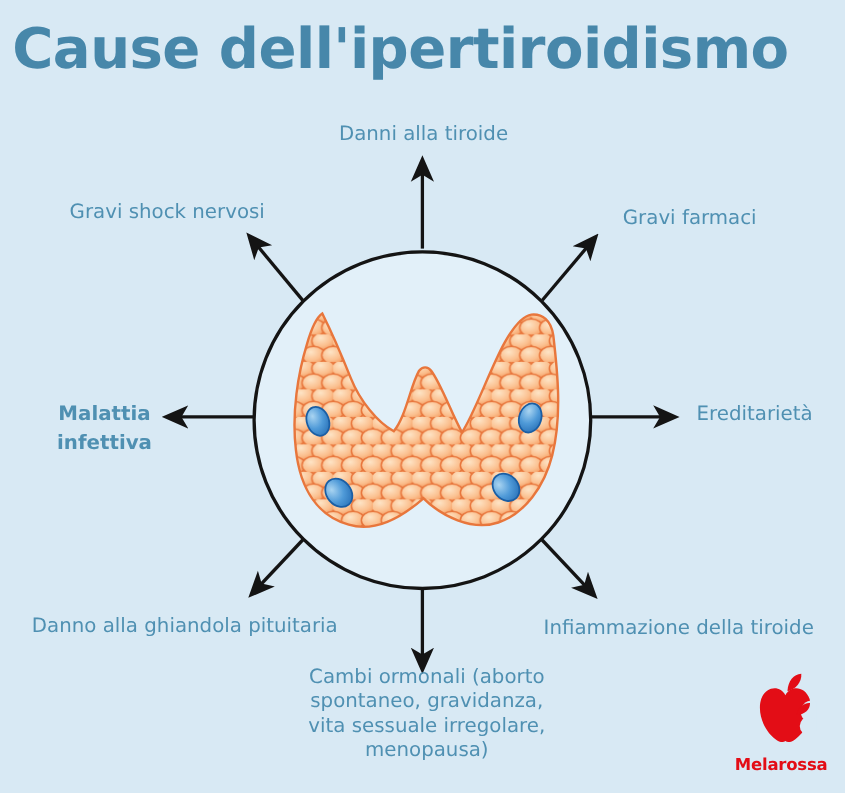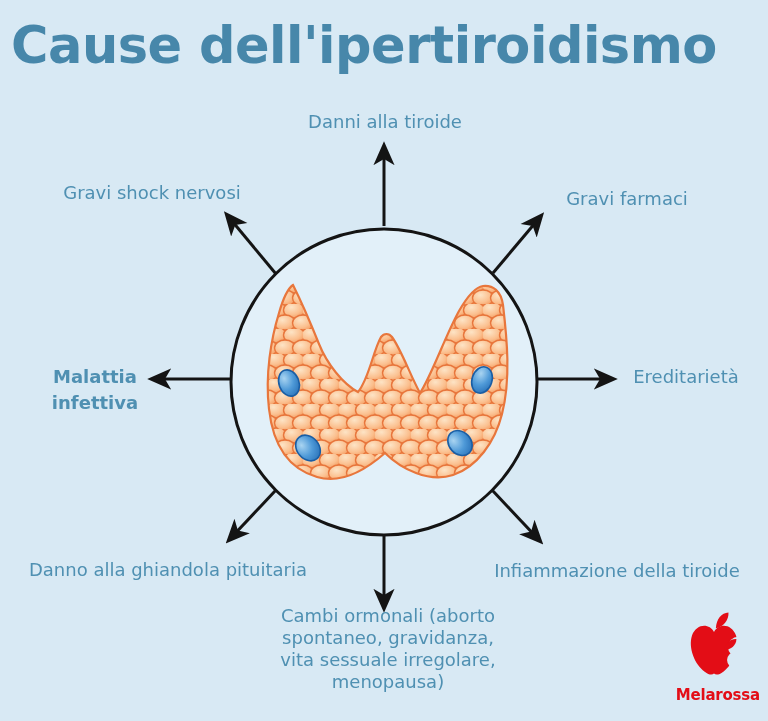--- a/index.html
+++ b/index.html
@@ -49,21 +49,21 @@
   .label-left         { left: 95px;  top: 364px; line-height: 1.45; font-weight: bold; }
   .label-right        { left: 686px; top: 365px; }
   .label-bottom-left  { left: 168px; top: 558px; }
   .label-bottom-right { left: 617px; top: 559px; }
   .label-bottom       { left: 388px; top: 605px; line-height: 1.22; }
   .logo {
     position: absolute;
     left: 668px;
     top: 609px;
     width: 92px;
-    text-align: right;
+    text-align: left;
   }
   .logo-apple { display: block; margin: 0 auto; }
   .logo-text {
     display: block;
     margin-top: 1px;
     font-size: 15px;
     font-weight: bold;
     letter-spacing: -0.2px;
     color: var(--brand-red, #e30d16);
   }

